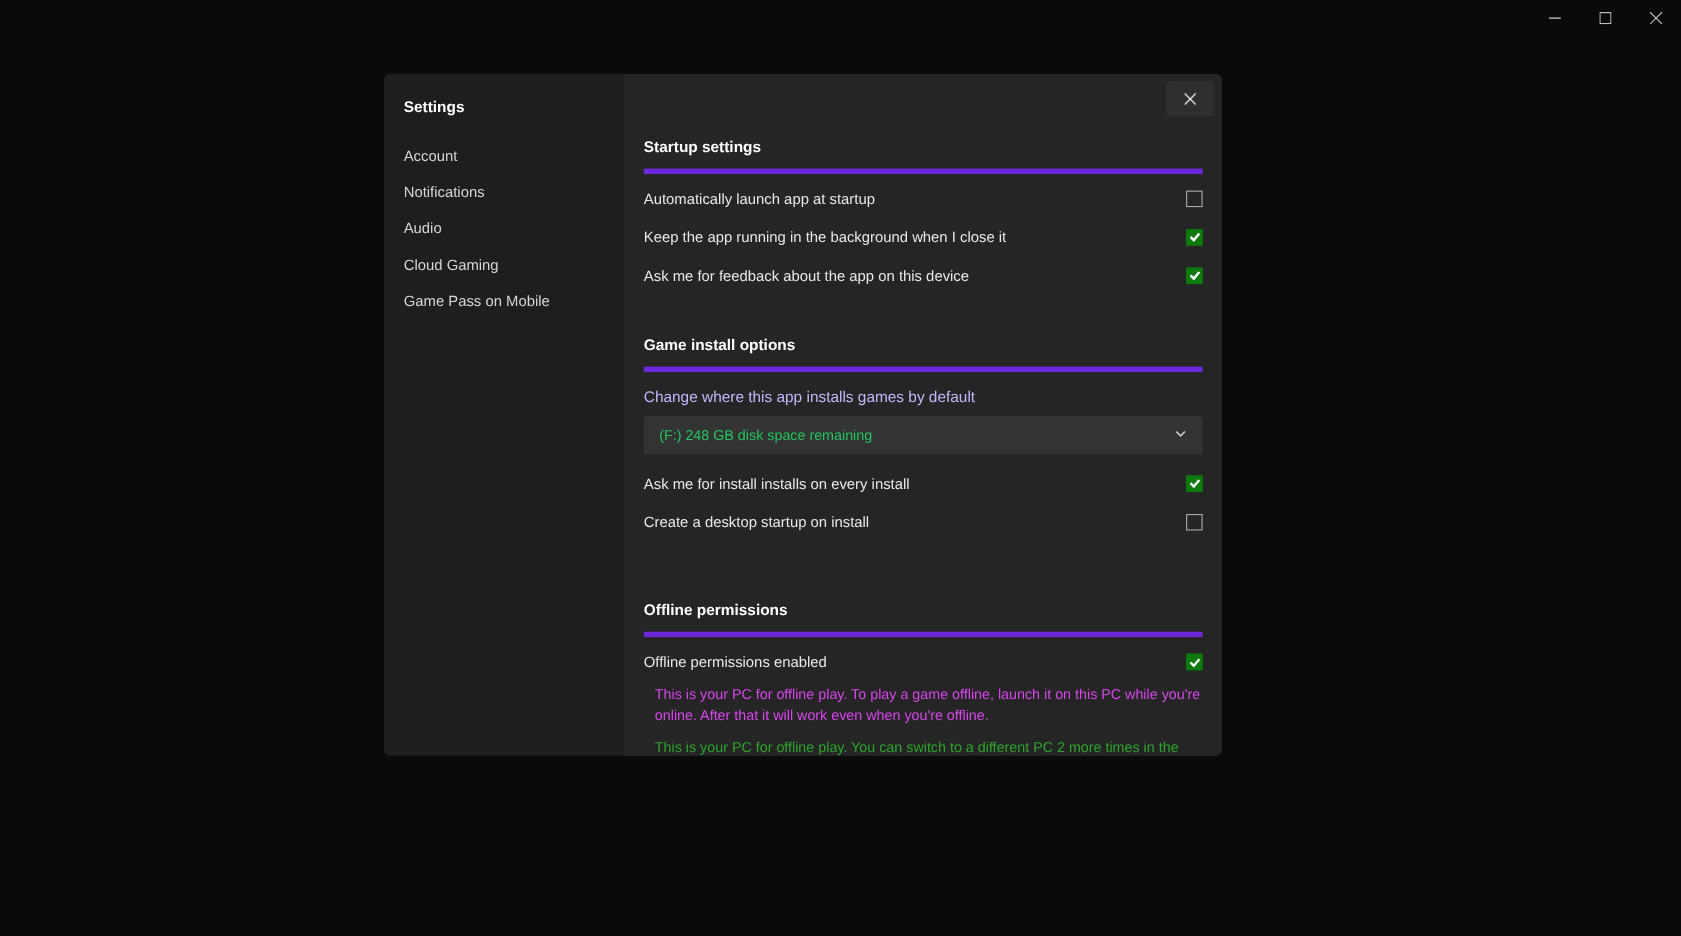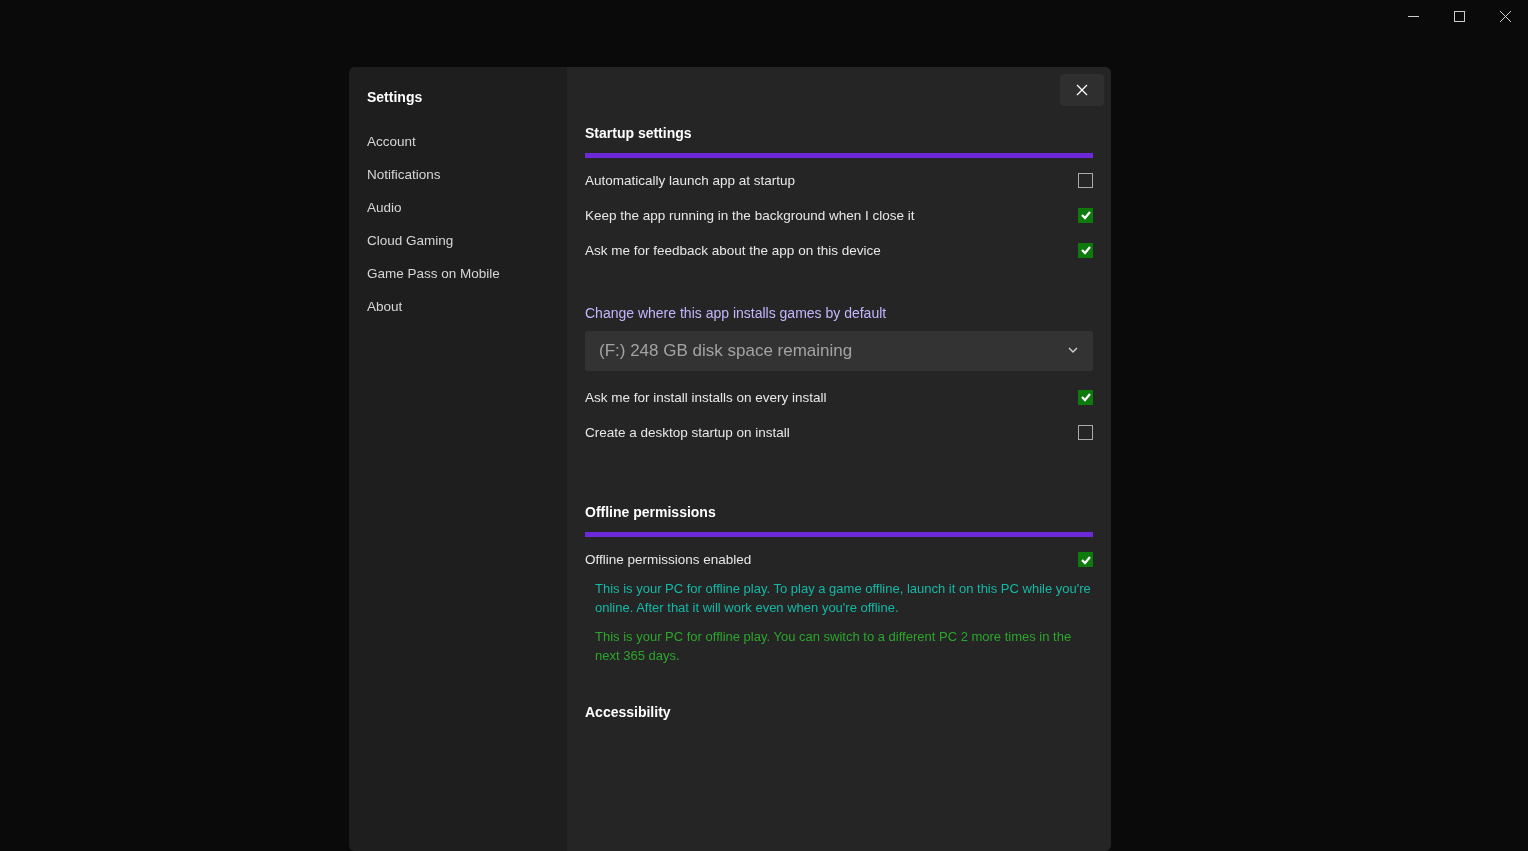--- a/index.html
+++ b/index.html
@@ -36,21 +36,21 @@
       stroke: currentColor;
       fill: none;
       stroke-width: 1;
     }
     
     .modal {
       position: absolute;
       left: 349px;
       top: 67px;
       width: 762px;
-      height: 784px;
+      height: 620px;
       background: #1e1e1e;
       border-radius: 6px;
       display: flex;
       overflow: hidden;
     }
     .sidebar {
       width: 218px;
       background: #1e1e1e;
       display: flex;
       flex-direction: column;
@@ -151,39 +151,39 @@
     }
     .checkbox.checked svg {
       width: 10px;
       height: 10px;
       stroke: #ffffff;
       stroke-width: 2.2;
       fill: none;
     }
     .select {
       background: #333333;
-      color: #a3a3a3;
-      font-size: 17px;
+      color: #22c55e;
+      font-size: 13px;
       padding: 10px 14px;
       border-radius: 2px;
       display: flex;
       justify-content: space-between;
       align-items: center;
       margin-bottom: 18px;
       margin-top: 4px;
     }
     .select svg {
       width: 12px;
       height: 12px;
       stroke: #cccccc;
       fill: none;
       stroke-width: 1.5;
     }
     .descr {
-      color: #14b8a6;
+      color: #d946ef;
       font-size: 13px;
       line-height: 1.45;
       margin: -6px 0 10px 10px;
     }
     .status {
       color: #2ca52c;
       font-size: 13px;
       line-height: 1.45;
       margin: 0 0 38px 10px;
     }
@@ -219,21 +219,20 @@
 
 <div class="modal">
 
   <div class="sidebar">
     <div class="sidebar-title">Settings</div>
     <div class="sidebar-item">Account</div>
     <div class="sidebar-item">Notifications</div>
     <div class="sidebar-item">Audio</div>
     <div class="sidebar-item">Cloud Gaming</div>
     <div class="sidebar-item">Game Pass on Mobile</div>
-    <div class="sidebar-item">About</div>
   </div>
 
   <div class="content-area">
     <div class="close-btn">
       <svg viewBox="0 0 12 12">
           <line x1="1" y1="1" x2="11" y2="11"></line>
           <line x1="11" y1="1" x2="1" y2="11"></line>
         </svg>
     </div>
 
@@ -257,20 +256,21 @@
         <div class="row-label">Ask me for feedback about the app on this device</div>
         <div class="checkbox checked">
           <svg viewBox="0 0 10 10">
               <polyline points="1,5 4,8 9,2"></polyline>
             </svg>
         </div>
       </div>
 
       <div class="gap-med"></div>
 
+      <div class="section-title">Game install options</div>
 
       <div class="sublabel">Change where this app installs games by default</div>
       <div class="select">
         <span>(F:) 248 GB disk space remaining</span>
         <span>
           <svg viewBox="0 0 12 12">
               <polyline points="2,4 6,8 10,4"></polyline>
             </svg>
         </span>
       </div>

